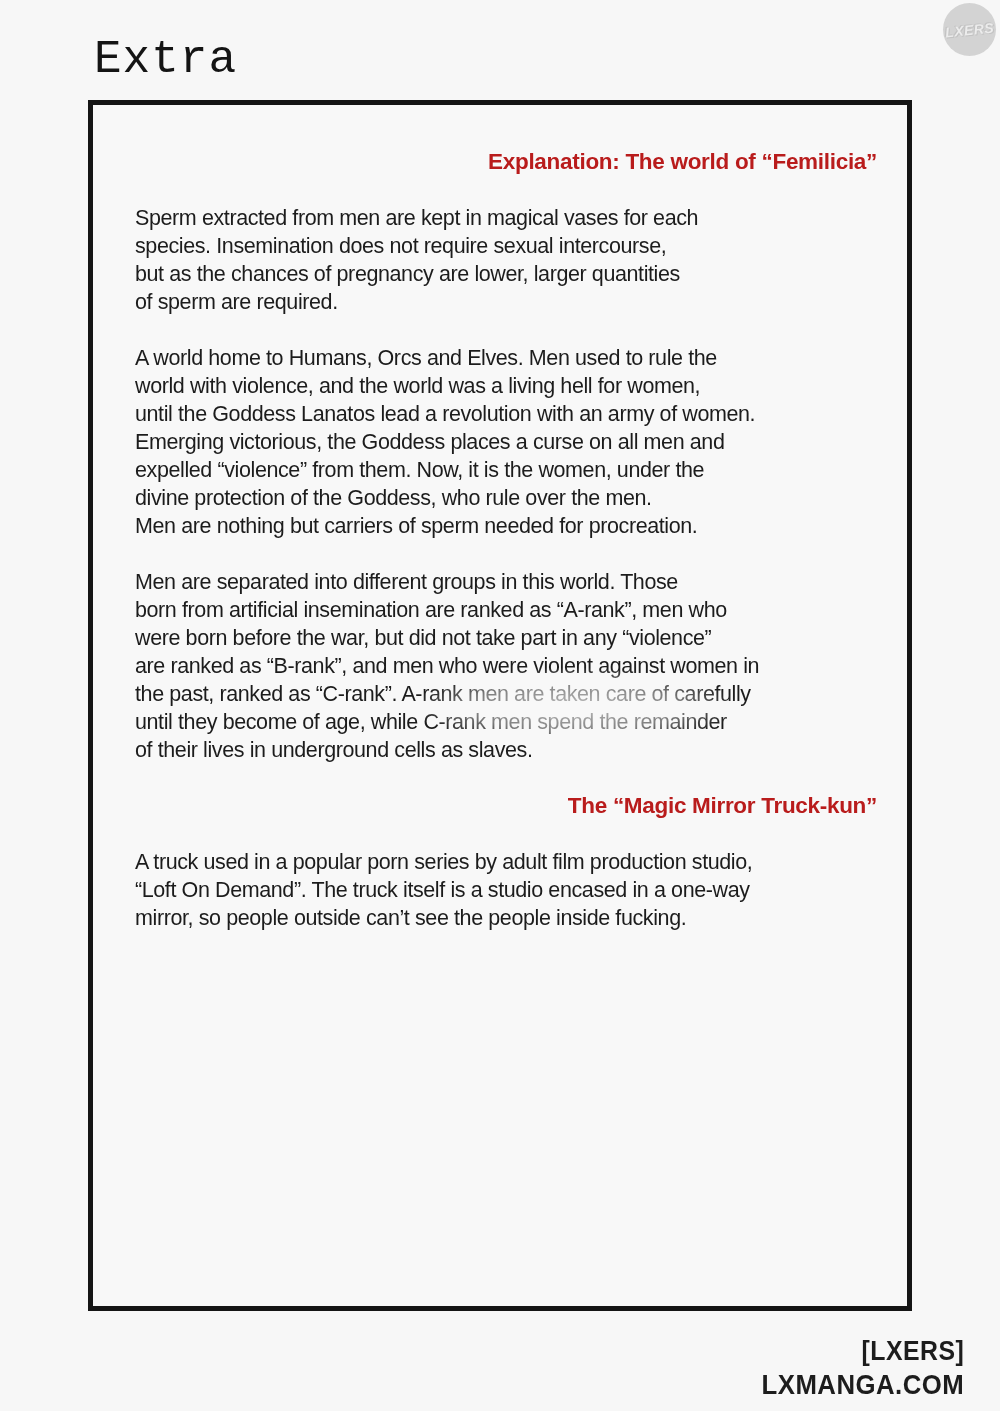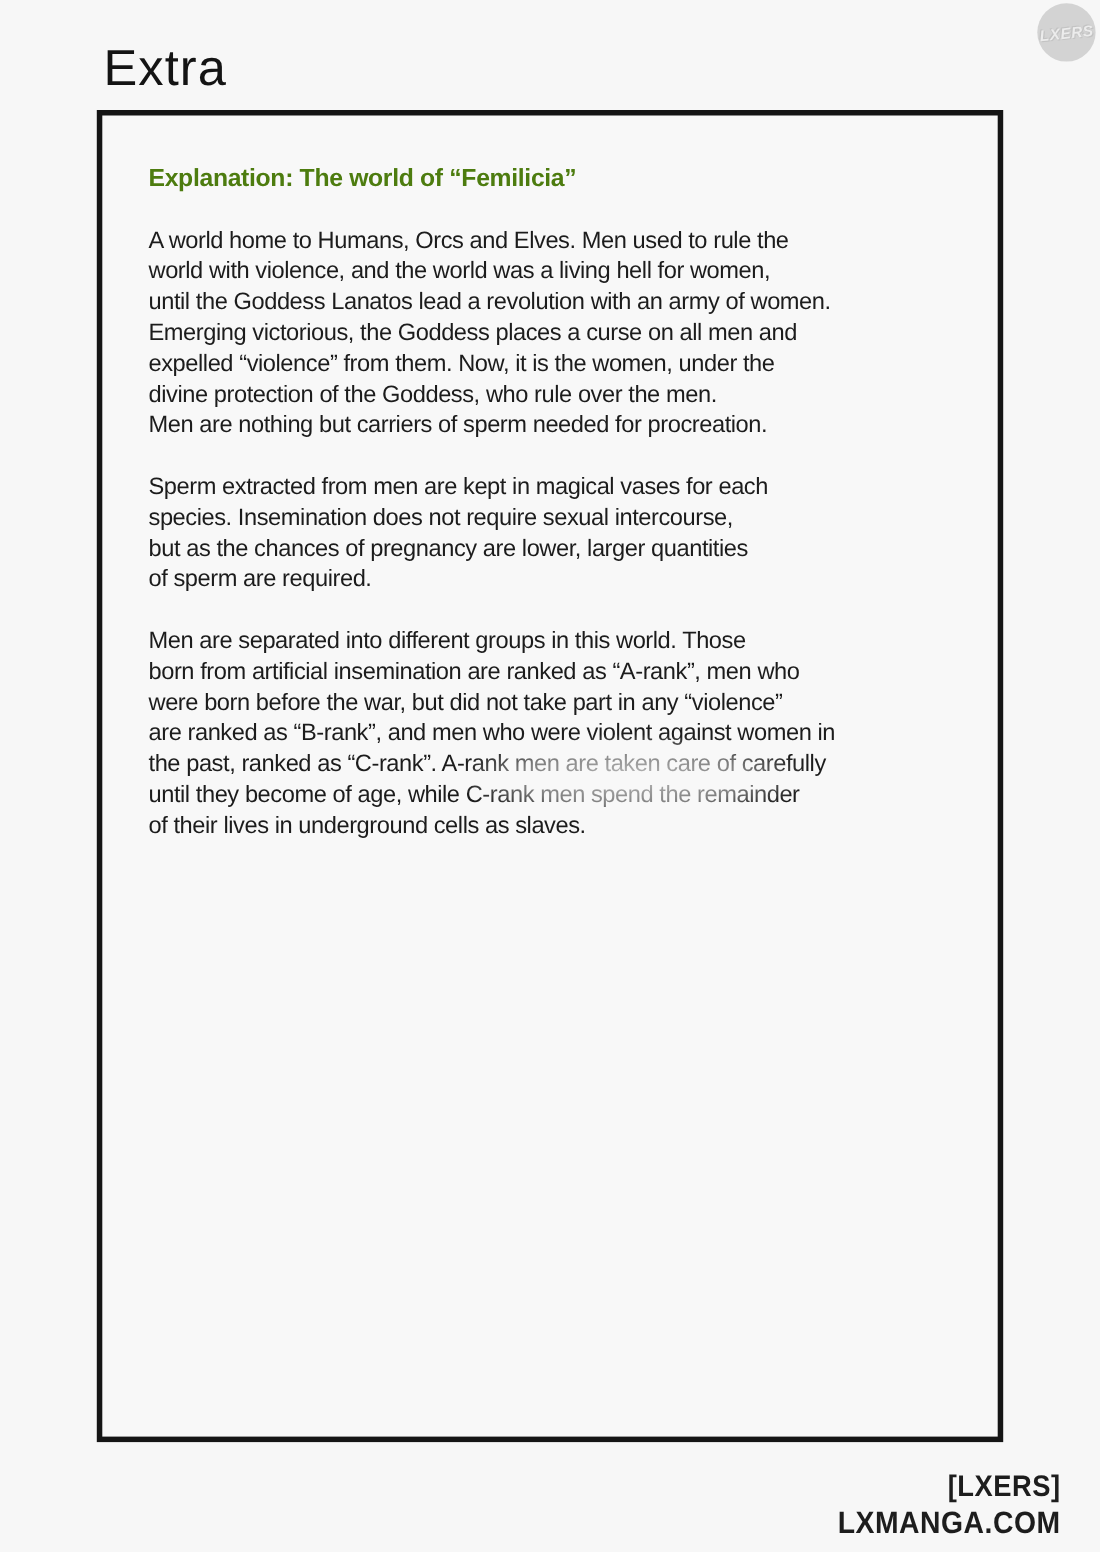--- a/index.html
+++ b/index.html
@@ -10,21 +10,21 @@
     position: relative;
     background: #f7f7f7;
     font-family: "Liberation Sans", sans-serif;
     color: #1c1c1c;
     overflow: hidden;
   }
   .page-title {
     position: absolute;
     left: 94px;
     top: 34px;
-    font-family: Liberation Sans, sans-serif;
+    font-family: Liberation Mono, monospace;
     font-size: 46px;
     font-weight: 500;
     color: #141414;
     letter-spacing: 1px;
   }
   .logo-badge {
     position: absolute;
     top: 3px;
     right: 4px;
     width: 53px;
@@ -54,21 +54,22 @@
     border: 5px solid #151515;
     background: #f8f8f8;
     padding: 43px 30px 0 42px;
   }
   .section h2 {
     font-size: 22.5px;
     line-height: 28px;
     font-weight: 700;
     margin: 0 0 28px 0;
     letter-spacing: -0.3px;
-    color: #4d7c0f;
+    color: #b91c1c;
+    text-align: right;
   }
   .section p {
     font-size: 21.5px;
     line-height: 28px;
     margin: 0 0 28px 0;
     white-space: pre-line;
     letter-spacing: -0.4px;
     color: #1c1c1c;
   }
   .section-magic-mirror { margin-top: 26px; }
@@ -108,38 +109,44 @@
 
 <div class="page-title">Extra</div>
 
 <div class="logo-badge">
   <span>LXERS</span>
 </div>
 
 <div class="content-box">
   <div class="section section-femilicia">
     <h2>Explanation: The world of “Femilicia”</h2>
+    <p>Sperm extracted from men are kept in magical vases for each
+species. Insemination does not require sexual intercourse,
+but as the chances of pregnancy are lower, larger quantities
+of sperm are required.</p>
     <p>A world home to Humans, Orcs and Elves. Men used to rule the
 world with violence, and the world was a living hell for women,
 until the Goddess Lanatos lead a revolution with an army of women.
 Emerging victorious, the Goddess places a curse on all men and
 expelled “violence” from them. Now, it is the women, under the
 divine protection of the Goddess, who rule over the men.
 Men are nothing but carriers of sperm needed for procreation.</p>
-    <p>Sperm extracted from men are kept in magical vases for each
-species. Insemination does not require sexual intercourse,
-but as the chances of pregnancy are lower, larger quantities
-of sperm are required.</p>
     <p>Men are separated into different groups in this world. Those
 born from artificial insemination are ranked as “A-rank”, men who
 were born before the war, but did not take part in any “violence”
 are ranked as “B-rank”, and men who were violent against women in
 the past, ranked as “C-rank”. A-rank men are taken care of carefully
 until they become of age, while C-rank men spend the remainder
 of their lives in underground cells as slaves.</p>
+  </div>
+  <div class="section section-magic-mirror">
+    <h2>The “Magic Mirror Truck-kun”</h2>
+    <p>A truck used in a popular porn series by adult film production studio,
+“Loft On Demand”. The truck itself is a studio encased in a one-way
+mirror, so people outside can’t see the people inside fucking.</p>
   </div>
 </div>
 
 <div class="watermark-smudge"></div>
 
 <div class="footer-credits">
   <div class="credit-line1">[LXERS]</div>
   <div class="credit-line2">LXMANGA.COM</div>
 </div>
 

